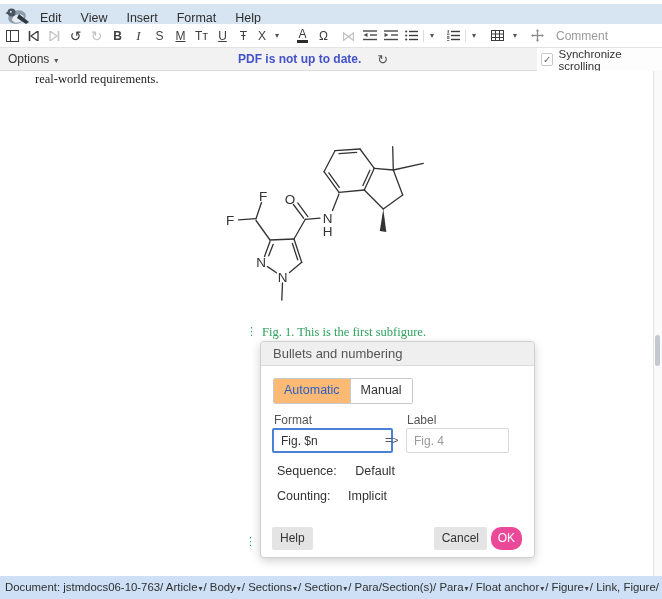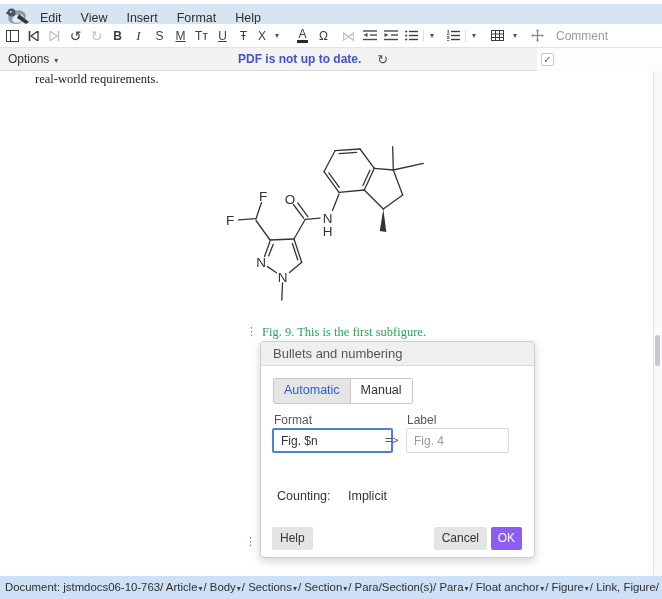--- a/index.html
+++ b/index.html
@@ -78,42 +78,42 @@
   .dialog { position:absolute; left:260px; top:270px; width:275px; height:217px;
     background:#fff; border:1px solid #cfcfcf; border-radius:4px;
     box-shadow:0 3px 10px rgba(0,0,0,0.18); z-index:10; }
   .dialog-header { height:24px; background:#efefef; border-bottom:1px solid #dcdcdc;
     border-radius:4px 4px 0 0; line-height:23px; padding-left:12px;
     font-size:13px; color:#555; }
   .tabs { position:absolute; left:12px; top:36px; display:inline-flex;
     border:1px solid #c9c9c9; border-radius:2px; overflow:hidden; }
   .tab { height:24px; line-height:23px; padding:0 10px; font-size:12.5px;
     background:#fff; color:#333; }
-  .tab.active { background:#e5e5e5; color:#2a5fc8; }
+  .tab.active { background:#fdba74; color:#2a5fc8; }
   .tab + .tab { border-left:1px solid #c9c9c9; }
   .field-label { position:absolute; font-size:12px; color:#555; }
   .fmt-label { left:13px; top:71px; }
   .lbl-label { left:146px; top:71px; }
   .text-input { position:absolute; top:86px; height:25px; font-size:12px;
     padding:0 7px; border-radius:2px; font-family:"Liberation Sans", sans-serif; }
   .fmt-input { left:11px; width:121px; border:2px solid #4a80d6; color:#333;
     outline:none; }
   .lbl-input { left:145px; width:103px; border:1px solid #d9d9d9; color:#9a9a9a; }
   .map-arrow { position:absolute; left:124px; top:92px; font-size:11.5px; color:#555; }
   .kv-row { position:absolute; left:16px; font-size:12.5px; color:#333; }
   .seq-row { top:122px; }
   .cnt-row { top:147px; }
   .kv-key { display:inline-block; }
   .seq-row .kv-val { margin-left:15px; }
   .cnt-row .kv-val { margin-left:14px; }
   .dbtn { position:absolute; top:185px; height:23px; line-height:23px; padding:0 8px;
     background:#e4e4e4; border-radius:2px; font-size:12px; color:#333; text-align:center; }
   .help-btn { left:11px; }
   .cancel-btn { right:47px; }
-  .ok-btn { right:12px; background:#8b5cf6; color:#fff; padding:0 7px; }
+  .ok-btn { right:12px; background:#ec4899; color:#fff; padding:0 7px;border-radius:10px; }
   
   .statusbar { position:absolute; left:0; top:576px; width:662px; height:23px;
     background:#cde0f5; font-size:11.4px; color:#2f2f2f; line-height:23px;
     padding-left:5px; white-space:nowrap; }
   .bc-item { display:inline; }
   .bc-caret { font-size:8px; color:#444; padding:0 1px; }
   .bc-sep { color:#2f2f2f; }
 </style>
 </head>
 <body>
@@ -255,20 +255,21 @@
   <div class="optionsbar">
     <span class="options-btn"><span>Options</span><span class="caret-sm">▾</span></span>
     <span class="pdf-group">
       <span class="pdf-status">PDF is not up to date.</span>
       <span class="refresh">↻</span>
     </span>
     <span class="sync-panel">
       <span class="checkbox">
           <span>✓</span>
         </span>
+      <span class="sync-label">Synchronize scrolling</span>
     </span>
   </div>
 
   <div class="document">
 
     <div class="doc-paragraph">real-world requirements.</div>
 
     <svg class="molecule" width="280" height="190" viewBox="0 0 280 190">
       <g stroke="#333" stroke-width="1.3" stroke-linecap="round" fill="none">
 
@@ -323,39 +324,43 @@
         <text x="110" y="74">O</text>
         <text x="147.5" y="92.5">N</text>
         <text x="147.5" y="106">H</text>
         <text x="81" y="137">N</text>
         <text x="102.7" y="151.5">N</text>
       </g>
     </svg>
 
     <div class="fig-caption">
       <span class="drag-dots">⋮</span>
-      <span>Fig. 9. This is the first subfigure.</span>
+      <span>Fig. 1. This is the first subfigure.</span>
     </div>
 
     <div class="fig-caption-partial">
       <span class="drag-dots">⋮</span>
       <span>F</span>
     </div>
 
     <div class="dialog">
       <div class="dialog-header">Bullets and numbering</div>
       <div class="tabs">
         <span class="tab active">Automatic</span>
         <span class="tab">Manual</span>
       </div>
       <div class="field-label fmt-label">Format</div>
       <div class="field-label lbl-label">Label</div>
       <input class="text-input fmt-input" type="text" value="Fig. $n" style="">
       <span class="map-arrow">=&gt;</span>
       <input class="text-input lbl-input" type="text" value="Fig. 4" style="">
+      <div class="kv-row seq-row">
+        <span class="kv-key">Sequence:</span>
+        <span class="kv-val">Default</span>
+      </div>
       <div class="kv-row cnt-row">
         <span class="kv-key">Counting:</span>
         <span class="kv-val">Implicit</span>
       </div>
       <span class="dbtn help-btn">Help</span>
       <span class="dbtn cancel-btn">Cancel</span>
       <span class="dbtn ok-btn">OK</span>
     </div>
 
     <div class="scroll-track">

